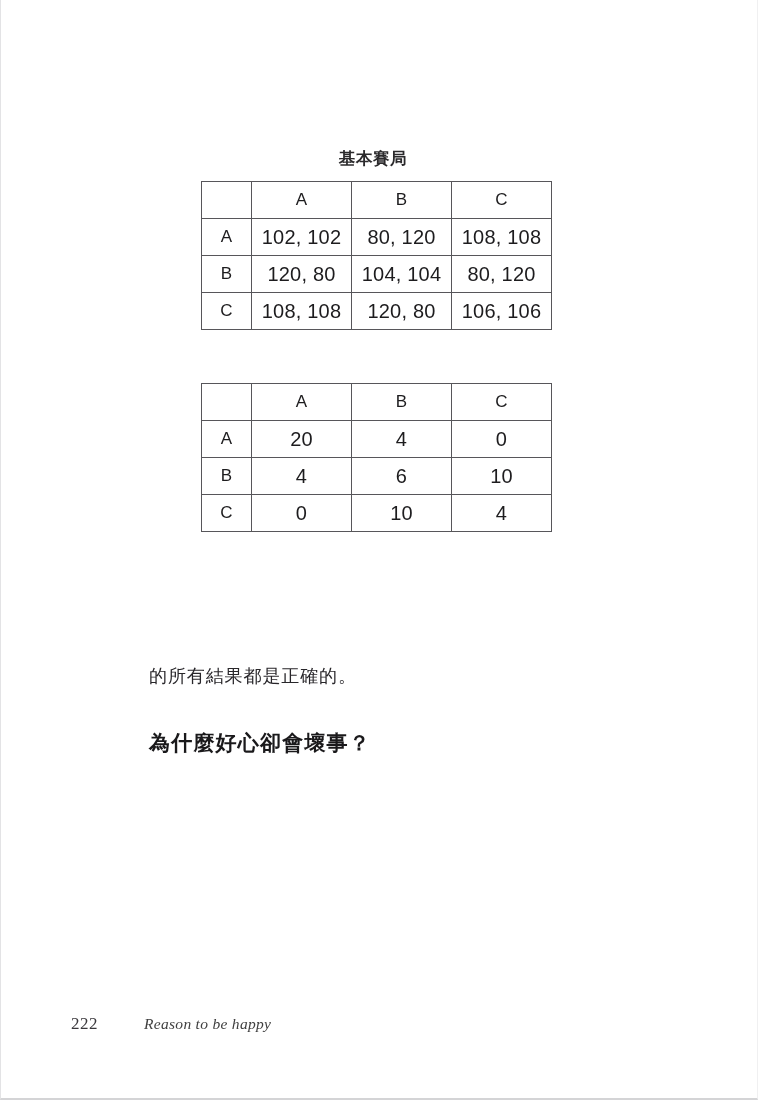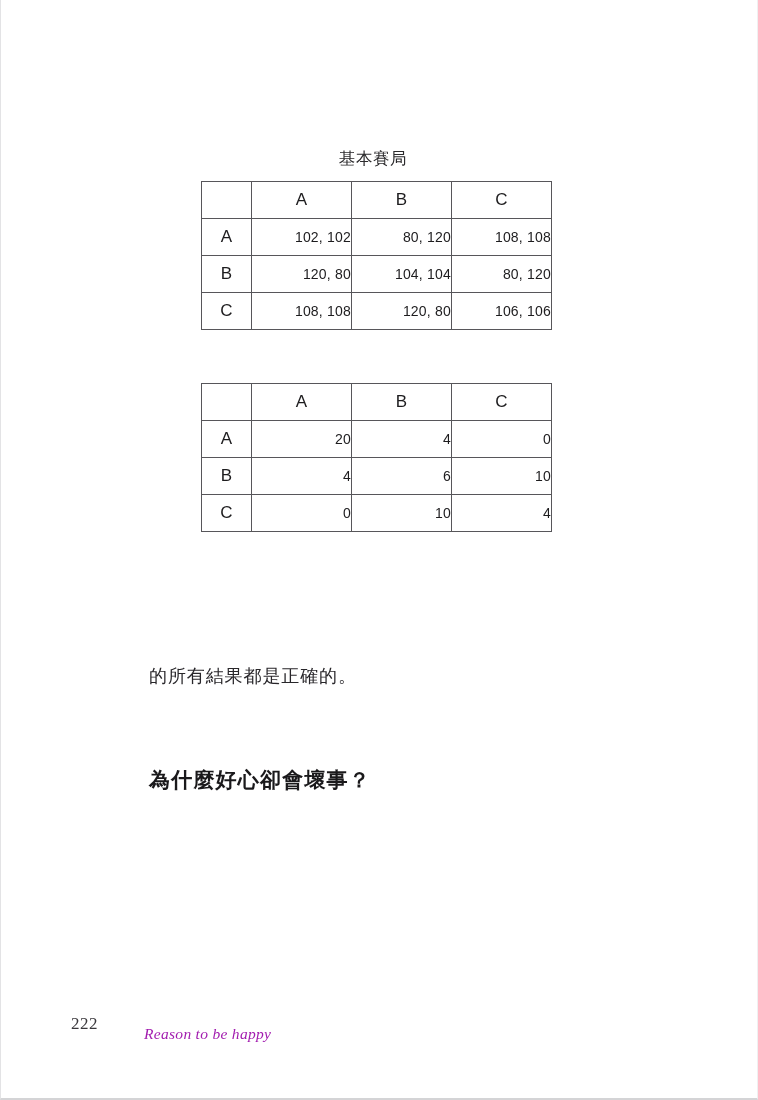--- a/index.html
+++ b/index.html
@@ -25,21 +25,21 @@
 
   
   .figure {
     position: absolute;
     width: 100%;
     left: 0;
   }
   .fig-title {
     text-align: center;
     font-family: "DejaVu Sans", "Liberation Sans", sans-serif;
-    font-weight: normal;
+    font-weight: bold;
     font-size: 16.5px;
     letter-spacing: 0.6px;
     color: #2b2a2c;
     margin: 0 12px 13px 0;
     line-height: 1.1;
   }
   .matrix-wrap {
     display: flex;
     justify-content: flex-start;
     padding-left: 200px;
@@ -62,23 +62,22 @@
   table.matrix col.c-head { width: 50px; }
   table.matrix col.c-val  { width: 100px; }
 
   table.matrix tr { height: 37px; }
   table.matrix th.col-h,
   table.matrix th.row-h {
     font-size: 17px;
     letter-spacing: 0.4px;
   }
   table.matrix td.val {
-    font-size: 14px;
+    font-size: 20px;
     letter-spacing: 0.2px;
-    text-align: right;
   }
   table.matrix th.corner { border-color: #57565a; }
 
   
   .body-block {
     position: absolute;
     left: 148px;
     width: 470px;
   }
   p.cn {
@@ -113,25 +112,25 @@
     left: 70px;
     top: 0;
     font-family: Liberation Serif, serif;
     font-size: 17px;
     color: #3a383c;
     letter-spacing: 0.5px;
   }
   .running-title {
     position: absolute;
     left: 143px;
-    top: 11px;
+    top: 1px;
     font-family: "Liberation Serif", "DejaVu Serif", serif;
     font-style: italic;
     font-size: 15.5px;
-    color: #a21caf;
+    color: #404040;
     letter-spacing: 0.3px;
   }
 </style>
 </head>
 <body>
 
 <div id="page">
 
   <div class="figure" style="top:150px;">
     <div class="fig-title">基本賽局</div>
@@ -209,21 +208,21 @@
           </tr>
         </tbody>
       </table>
     </div>
   </div>
 
   <div class="body-block" style="top:656px;">
     <p class="cn">的所有結果都是正確的。</p>
   </div>
 
-  <div class="body-block" style="top:728px;margin-top:37px;">
+  <div class="body-block" style="top:728px;">
     <h2 class="section">為什麼好心卻會壞事？</h2>
   </div>
 
 
   <div class="footer" style="top:1014px;">
     <div class="folio">222</div>
     <div class="running-title">Reason to be happy</div>
   </div>
 
 </div>

